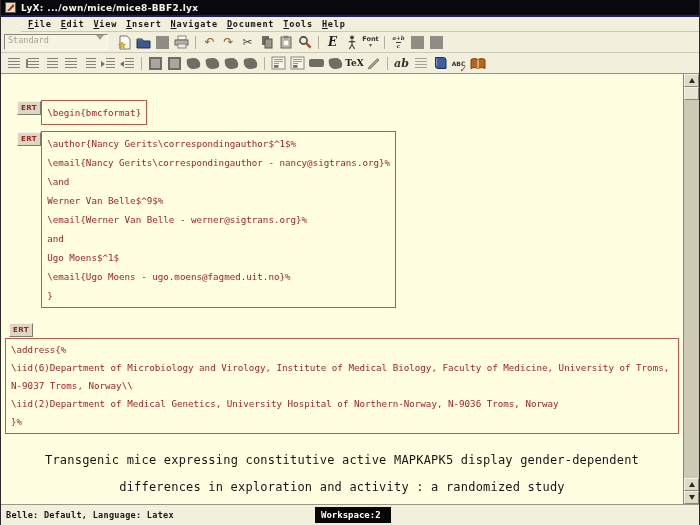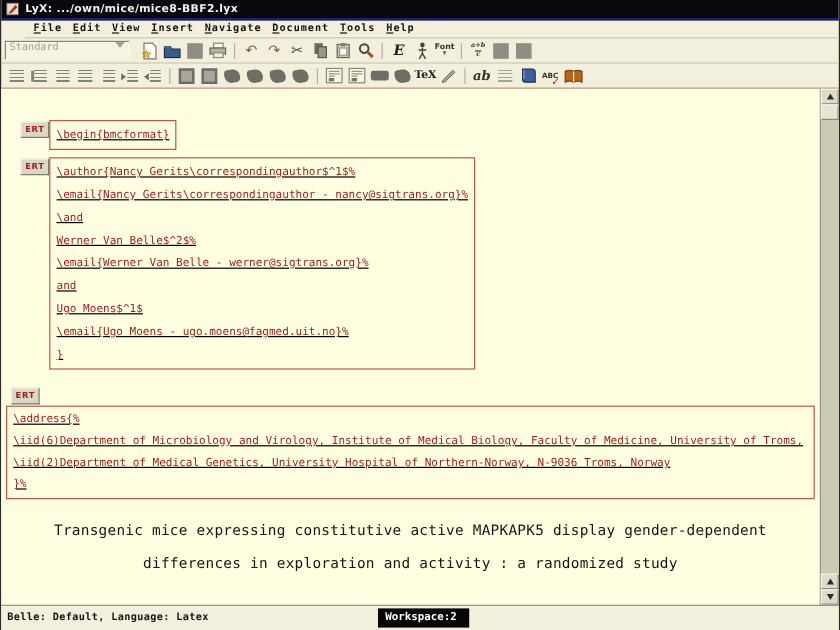--- a/index.html
+++ b/index.html
@@ -62,21 +62,21 @@
   .fr .den{border-top:1px solid #333;padding:0 1px;}
 
   
   .main{flex:1;display:flex;min-height:0;}
   .workarea{flex:1;background:var(--work-bg,#fffee1);padding-top:24px;overflow:hidden;position:relative;}
 
   .ert-row{display:flex;align-items:flex-start;margin-left:16px;}
   .ert-btn{flex:0 0 auto;margin-top:1px;font:bold 7px "DejaVu Sans",sans-serif;letter-spacing:.5px;
     color:var(--ert-red,#a02020);background:#dad7c5;border:1px solid;
     border-color:#f6f4e8 #7f7c6c #7f7c6c #f6f4e8;padding:2px 3px;cursor:default;}
-  .ert-box{border:1px solid var(--box-border,#c05848);padding:2px 5px;width:fit-content;background:var(--work-bg,#fffee1);text-decoration:underline;}
+  .ert-box{border:1px solid var(--box-border,#c05848);padding:2px 5px;width:fit-content;background:var(--work-bg,#fffee1);}
   .code-line{white-space:pre;font:9.2px/19px "DejaVu Sans Mono",monospace;color:var(--red-text,#9b1e1e);}
   #blk1{margin-top:2px;}
   #blk2{margin-top:6px;}
   #blk3{margin-top:9px;margin-left:8px;}
   #blk3 .ert-box{width:auto;margin:2px 4px 0 -4px;}
   #blk3 .code-line{line-height:18px;}
 
   .doc-title{margin-top:13px;text-align:center;}
   .doc-title .code-line{font:12px/27px "DejaVu Sans Mono",monospace;color:#161616;letter-spacing:.2px;}
 
@@ -302,34 +302,35 @@
             <div class="code-line">\begin{bmcformat}</div>
           </div>
       </div>
 
       <div class="ert-row" id="blk2">
         <span class="ert-btn">ERT</span>
         <div class="ert-box">
             <div class="code-line">\author{Nancy Gerits\correspondingauthor$^1$%</div>
             <div class="code-line">\email{Nancy Gerits\correspondingauthor - nancy@sigtrans.org}%</div>
             <div class="code-line">\and</div>
-            <div class="code-line">Werner Van Belle$^2$%</div>
+            <div class="code-line">Werner Van Belle$^9$%</div>
             <div class="code-line">\email{Werner Van Belle - werner@sigtrans.org}%</div>
             <div class="code-line">and</div>
             <div class="code-line">Ugo Moens$^1$</div>
             <div class="code-line">\email{Ugo Moens - ugo.moens@fagmed.uit.no}%</div>
             <div class="code-line">}</div>
           </div>
       </div>
 
       <div id="blk3">
         <span class="ert-btn">ERT</span>
         <div class="ert-box">
             <div class="code-line">\address{%</div>
             <div class="code-line">\iid(6)Department of Microbiology and Virology, Institute of Medical Biology, Faculty of Medicine, University of Troms,</div>
+            <div class="code-line">N-9037 Troms, Norway\\</div>
             <div class="code-line">\iid(2)Department of Medical Genetics, University Hospital of Northern-Norway, N-9036 Troms, Norway</div>
             <div class="code-line">}%</div>
           </div>
       </div>
 
       <div class="doc-title">
           <div class="code-line">Transgenic mice expressing constitutive active MAPKAPK5 display gender-dependent</div>
           <div class="code-line">differences in exploration and activity : a randomized study</div>
         </div>
 

